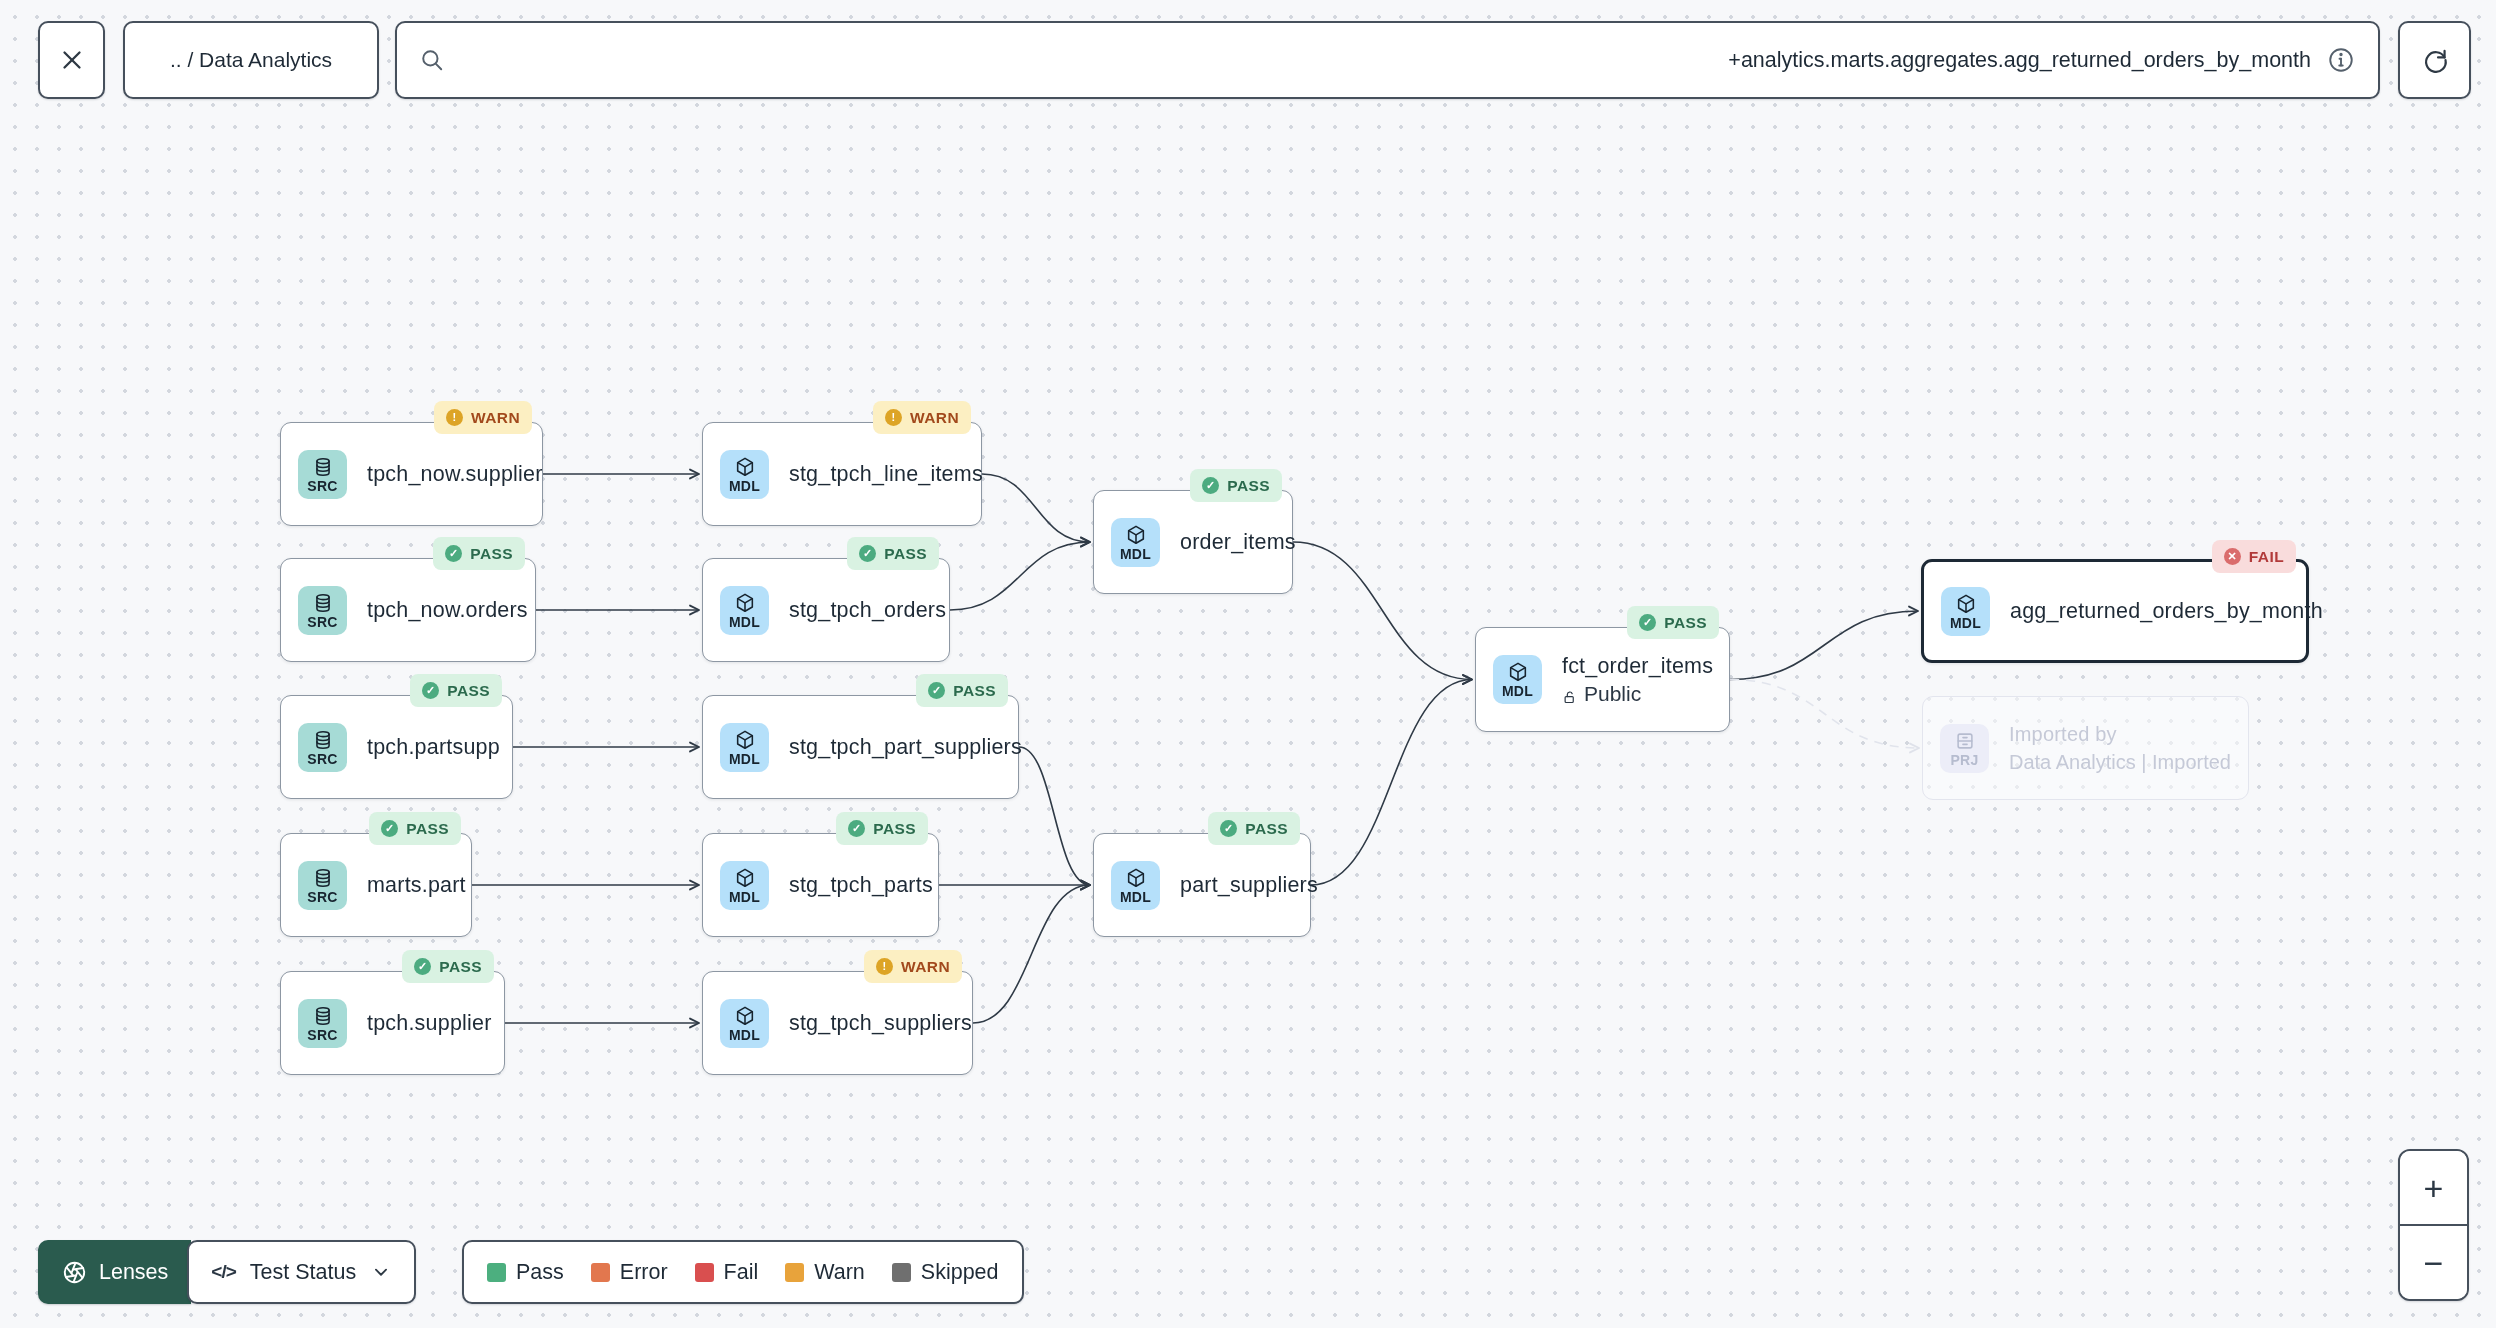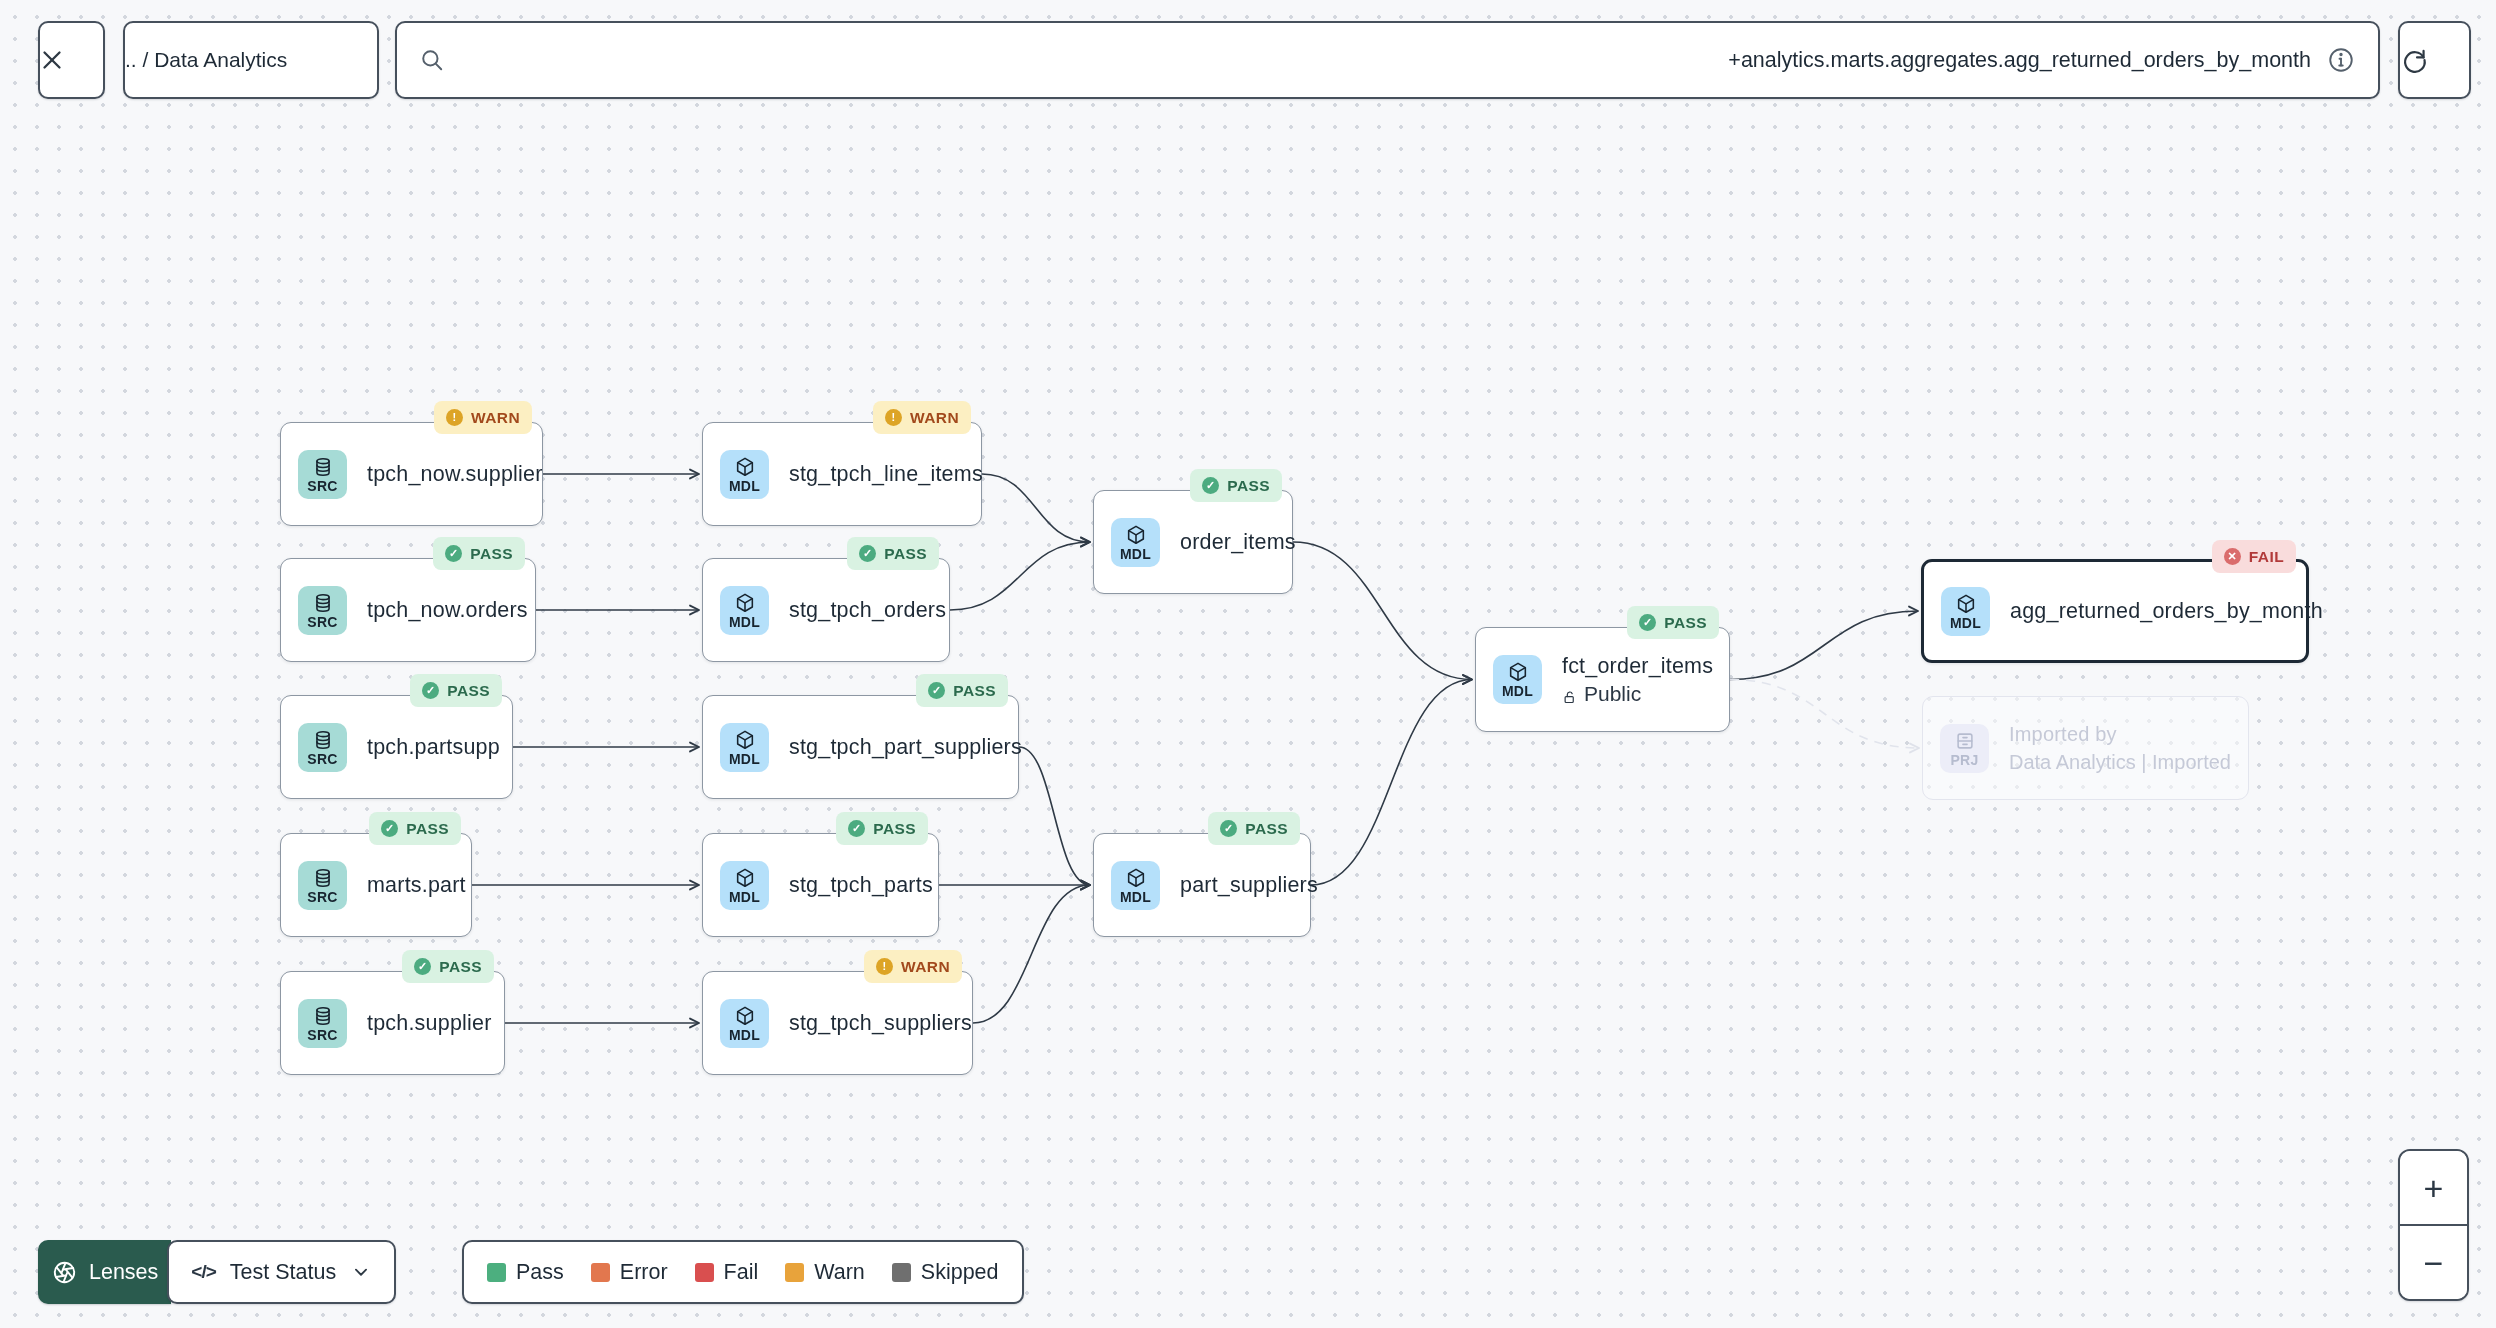--- a/index.html
+++ b/index.html
@@ -36,37 +36,37 @@
   .node.ghost { background:rgba(252,252,254,.55); border:1.5px solid #e3e5ee;
     box-shadow:none; z-index:1; }
   .node.ghost .chip { background:#ecedf8 !important; color:#b6bccf; }
   .node.ghost .ntitle, .node.ghost .nsub { color:#c5c9d7; }
   .node.ghost .nsub { font-size:20px; margin-top:2px; white-space:nowrap; }
   .node.ghost .ntitle { font-size:20px; }
 
   
   .ctl { position:absolute; z-index:10; background:#fff; border:2px solid #46505c;
     border-radius:10px; box-shadow:0 1px 2px rgba(20,30,42,.15);
-    display:flex; align-items:center; cursor:pointer; }
+    display:flex; align-items:center; justify-content:center; cursor:pointer; }
   .toolbar-close { left:38px; top:21px; width:67px; height:78px; }
   .toolbar-crumb { left:123px; top:21px; width:256px; height:78px; font-size:21px; }
   .toolbar-search { left:395px; top:21px; width:1985px; height:78px;
     justify-content:flex-start; padding:0 22px; gap:15px; cursor:text; }
   .toolbar-search input { flex:1; border:none; outline:none; background:transparent;
     font-family:inherit; font-size:21.5px; color:#1e2a36;text-align:right; }
   .toolbar-refresh { left:2398px; top:21px; width:73px; height:78px; }
   .icon-stroke { stroke:#2e3944; stroke-width:2; fill:none; stroke-linecap:round; stroke-linejoin:round; }
   .icon-gray  { stroke:#55606c; stroke-width:1.8; fill:none; stroke-linecap:round; stroke-linejoin:round; }
 
   
   .lenses-bar { position:absolute; left:38px; bottom:24px; height:64px; z-index:10;
     display:flex; align-items:stretch; }
   .lenses-btn { background:#2a5b4e; color:#fff; border:2px solid #2a5b4e;
     border-radius:10px 0 0 10px; display:flex; align-items:center; gap:11px;
-    padding:0 11px; font-size:21.5px; cursor:pointer;
+    padding:0 21px; font-size:21.5px; cursor:pointer;
     box-shadow:0 1px 2px rgba(20,30,42,.2); }
   .lens-select { background:#fff; border:2px solid #46505c; border-radius:10px;
     margin-left:-4px; display:flex; align-items:center; gap:14px; padding:0 22px;
     font-size:21.5px; cursor:pointer; box-shadow:0 1px 2px rgba(20,30,42,.15); }
   .code-glyph { font-size:19px; font-weight:700; letter-spacing:-1px; color:#2b3744; }
   .legend { position:absolute; left:462px; bottom:24px; height:64px; z-index:10;
     background:#fff; border:2px solid #46505c; border-radius:10px;
     display:flex; align-items:center; gap:27px; padding:0 23px;
     box-shadow:0 1px 2px rgba(20,30,42,.15); }
   .legend .item { display:flex; align-items:center; gap:10px; font-size:21.5px; }

